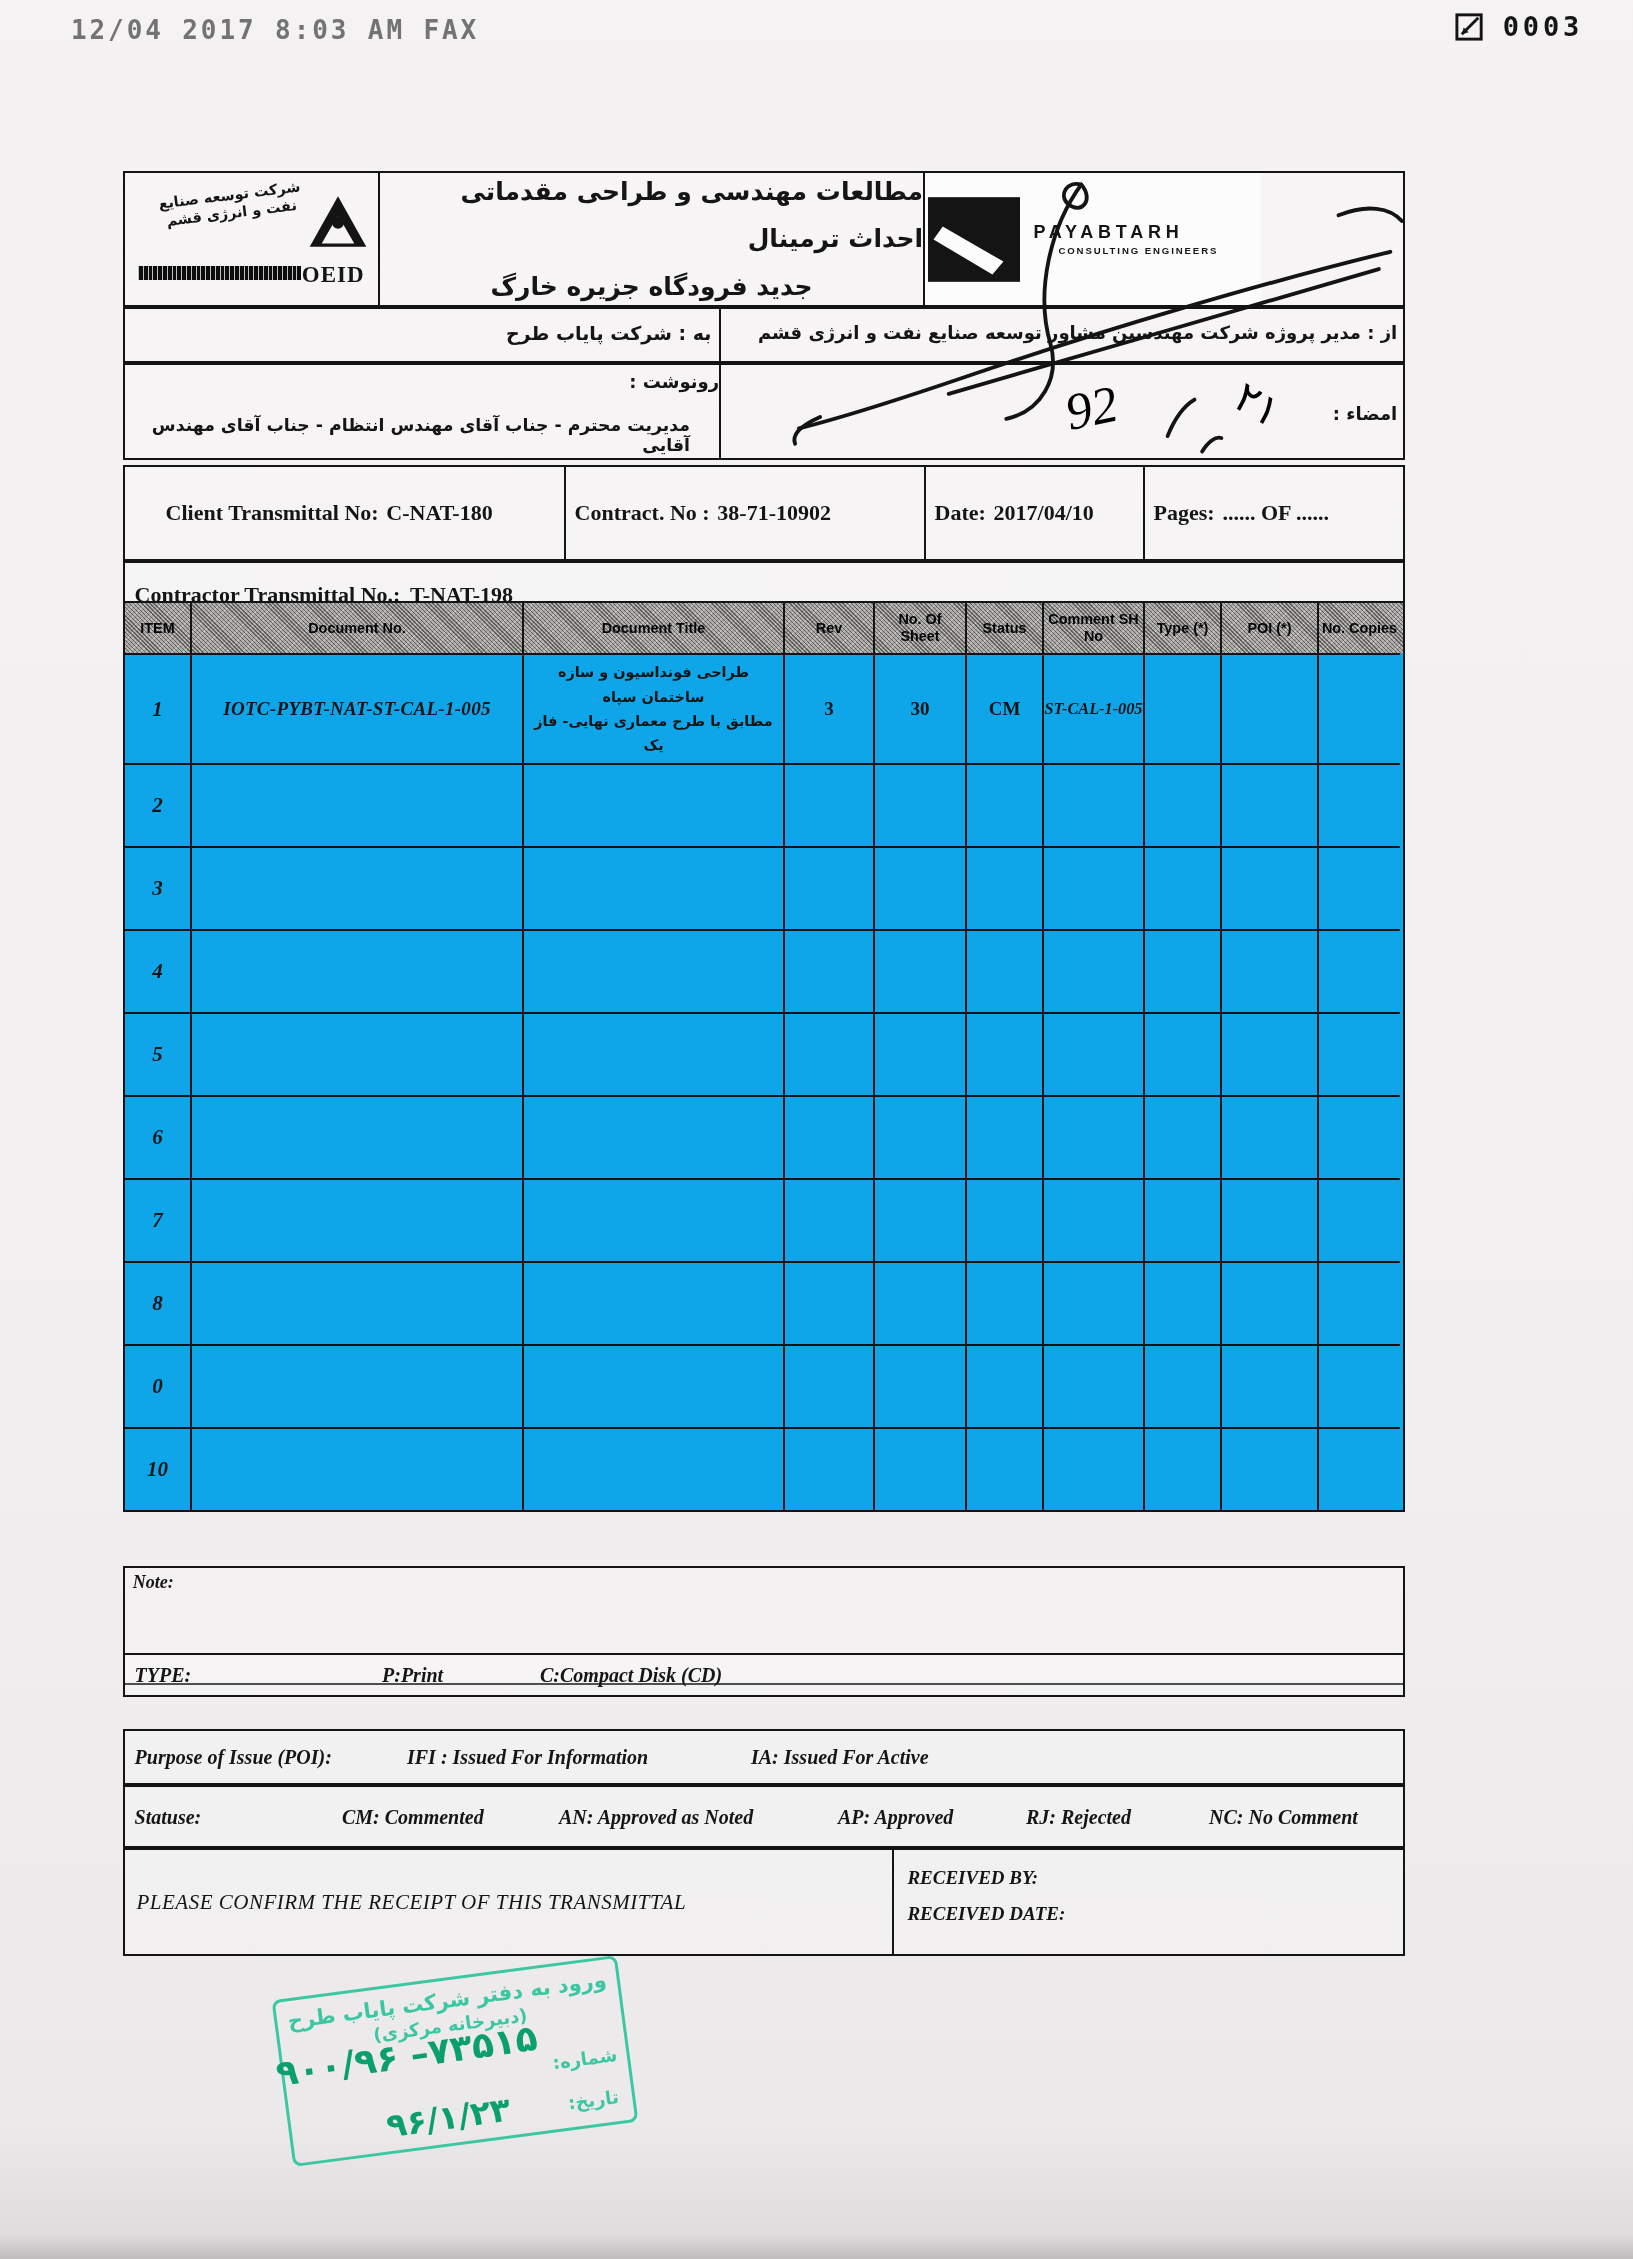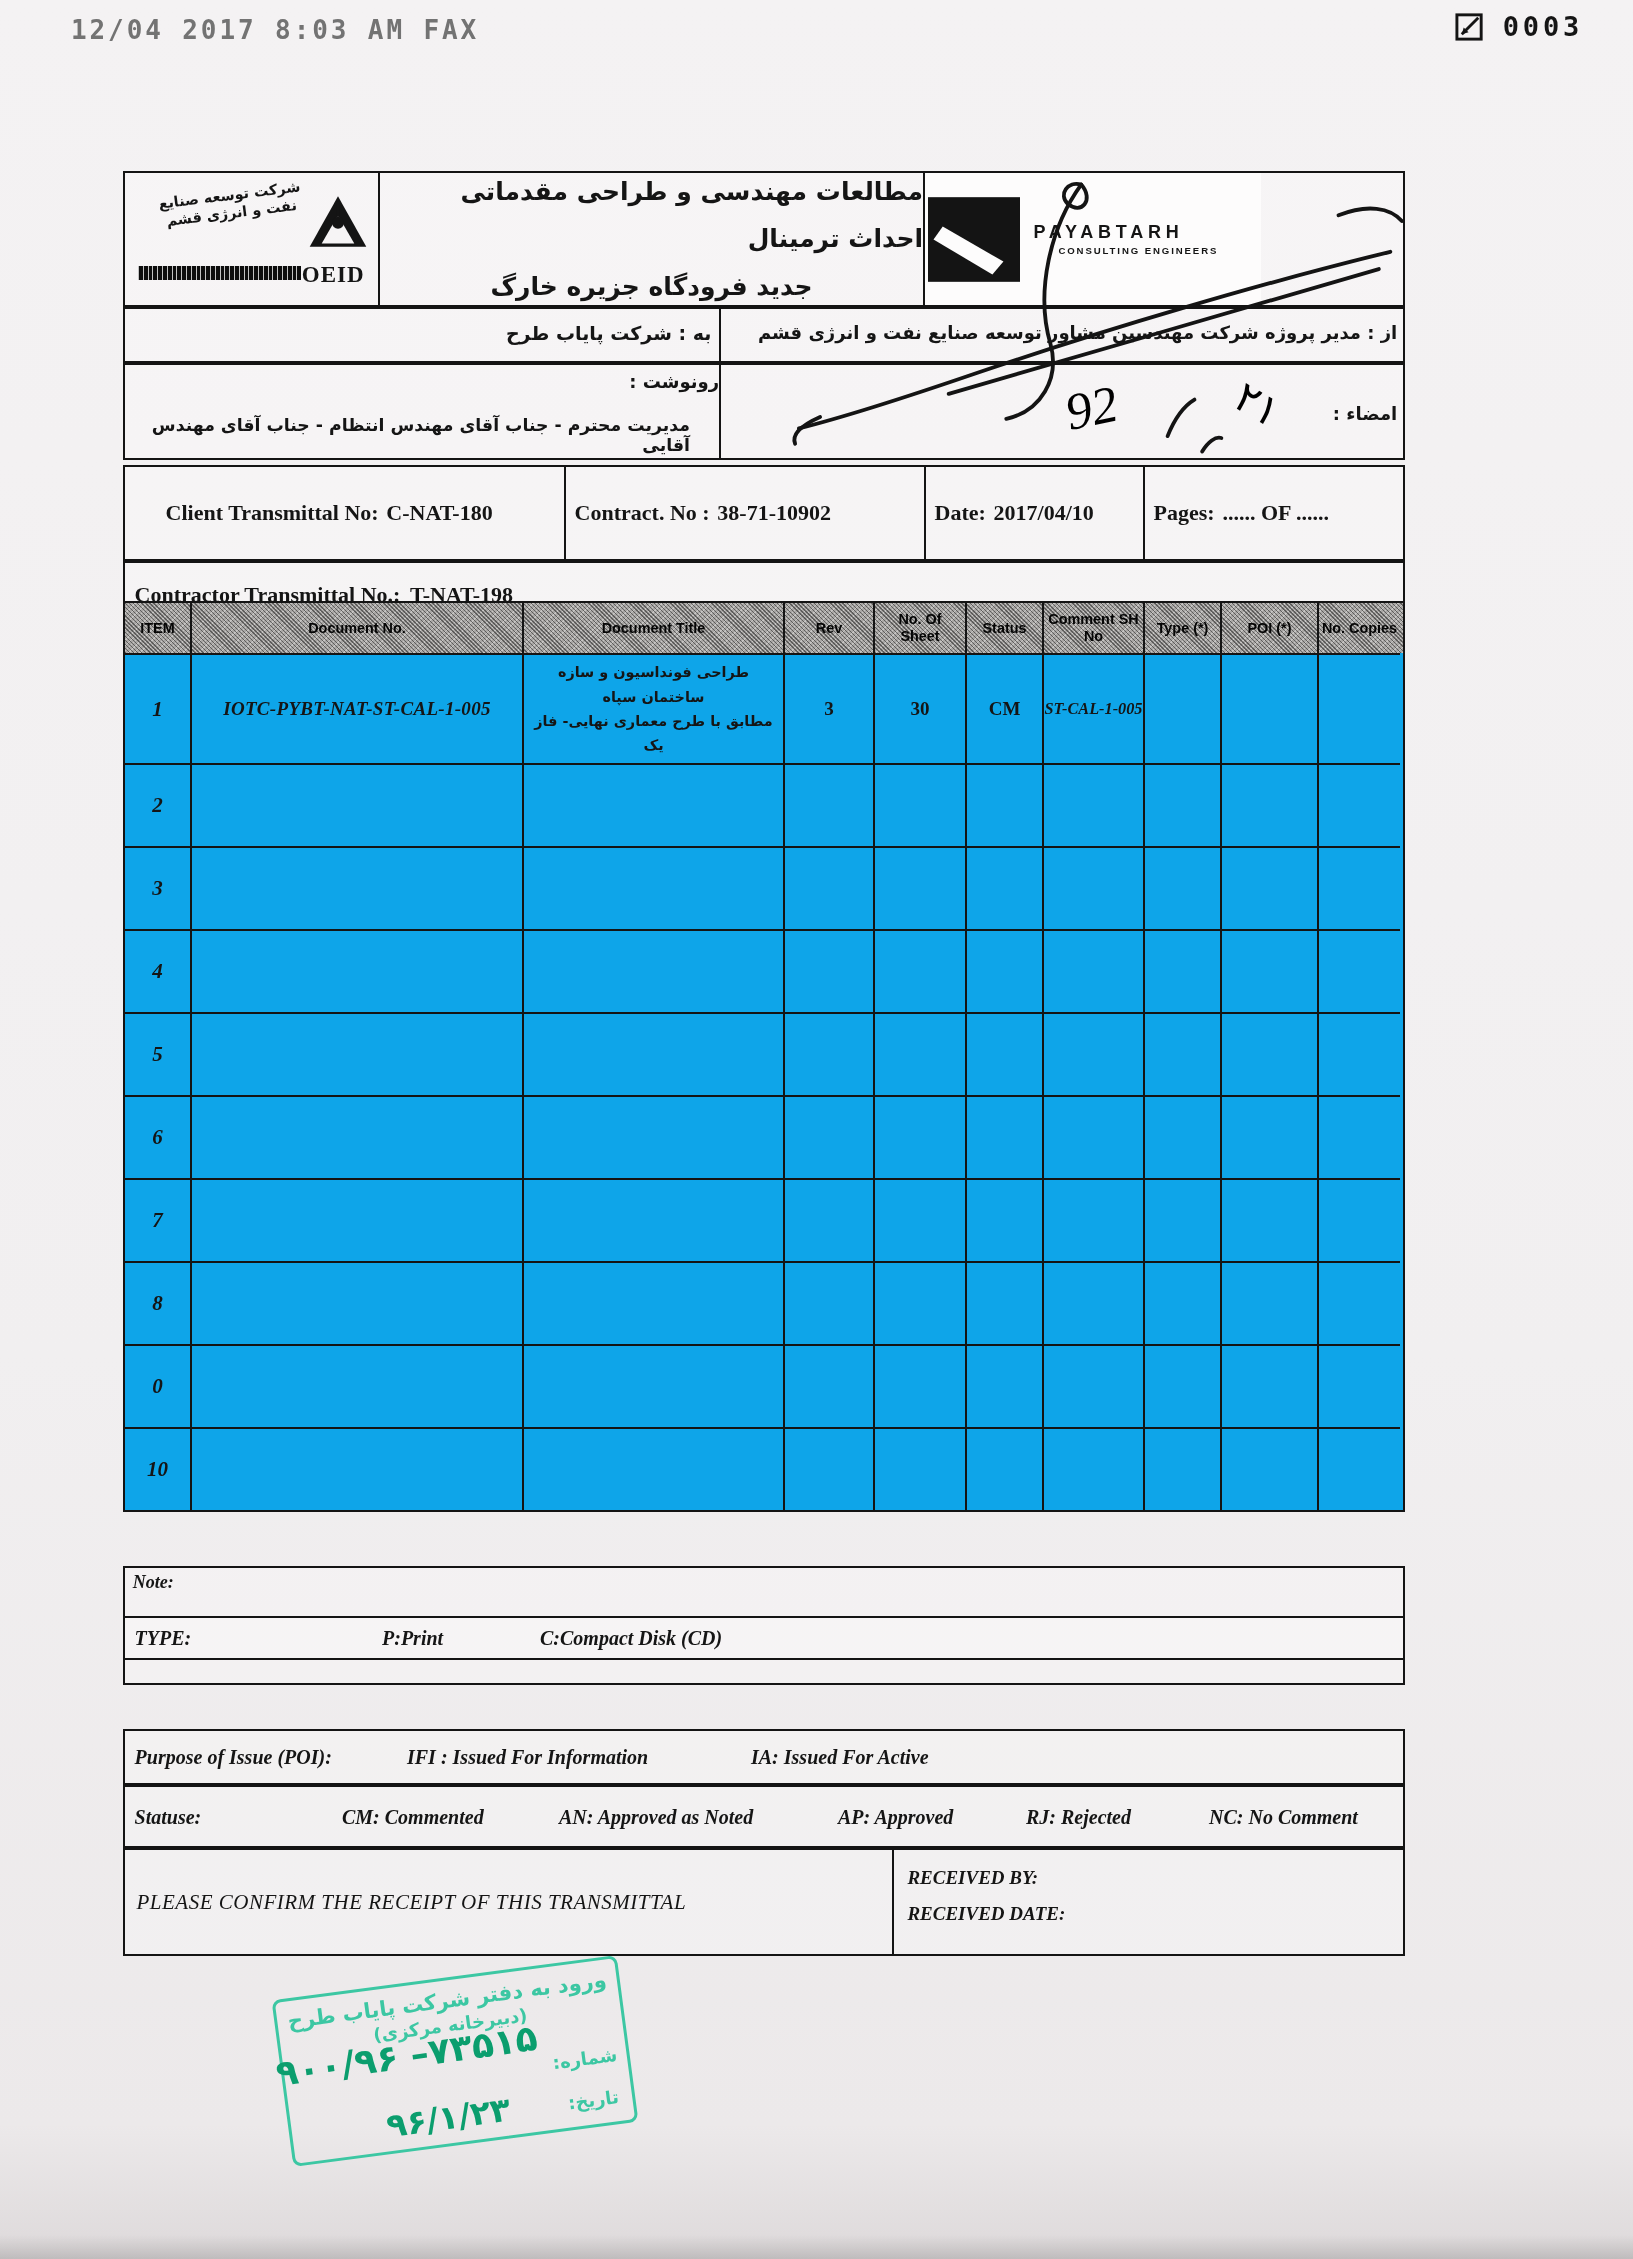--- a/index.html
+++ b/index.html
@@ -68,21 +68,21 @@
   .td.item{font:italic bold 21px "Liberation Serif",serif;}
   .td.docno{font:italic bold 19px "Liberation Serif",serif;letter-spacing:0.3px;}
   .td.title{flex-direction:column;direction:rtl;font-family:"DejaVu Sans",sans-serif;font-weight:bold;font-size:14.4px;line-height:1.7;}
   .td.rev,.td.sheets,.td.status{font:bold 19px "Liberation Serif",serif;}
   .td.comment{font:italic bold 16.3px "Liberation Serif",serif;}
 
   
   .note{top:1566px;height:119px;}
   .note-label{position:absolute;left:7.7px;top:3.8px;font:italic bold 18px "Liberation Serif",serif;}
   .lg{font:italic bold 20px "Liberation Serif",serif;}
-  .row-type{top:1616px;height:44px;padding-left:43px;}
+  .row-type{top:1653px;height:44px;padding-left:43px;}
   .row-poi{top:1729px;height:56px;}
   .row-status{top:1785px;height:63px;}
   .lrow-label{position:absolute;left:9.6px;top:50%;transform:translateY(-50%);white-space:nowrap;}
   .entry{position:absolute;top:50%;transform:translateY(-50%);white-space:nowrap;}
   .row-type .e0{left:257px;} .row-type .e1{left:415px;}
   .row-poi .e0{left:282px;} .row-poi .e1{left:626px;}
   .row-status .e0{left:217px;} .row-status .e1{left:434px;} .row-status .e2{left:713px;}
   .row-status .e3{left:901px;} .row-status .e4{left:1084px;}
 
   

